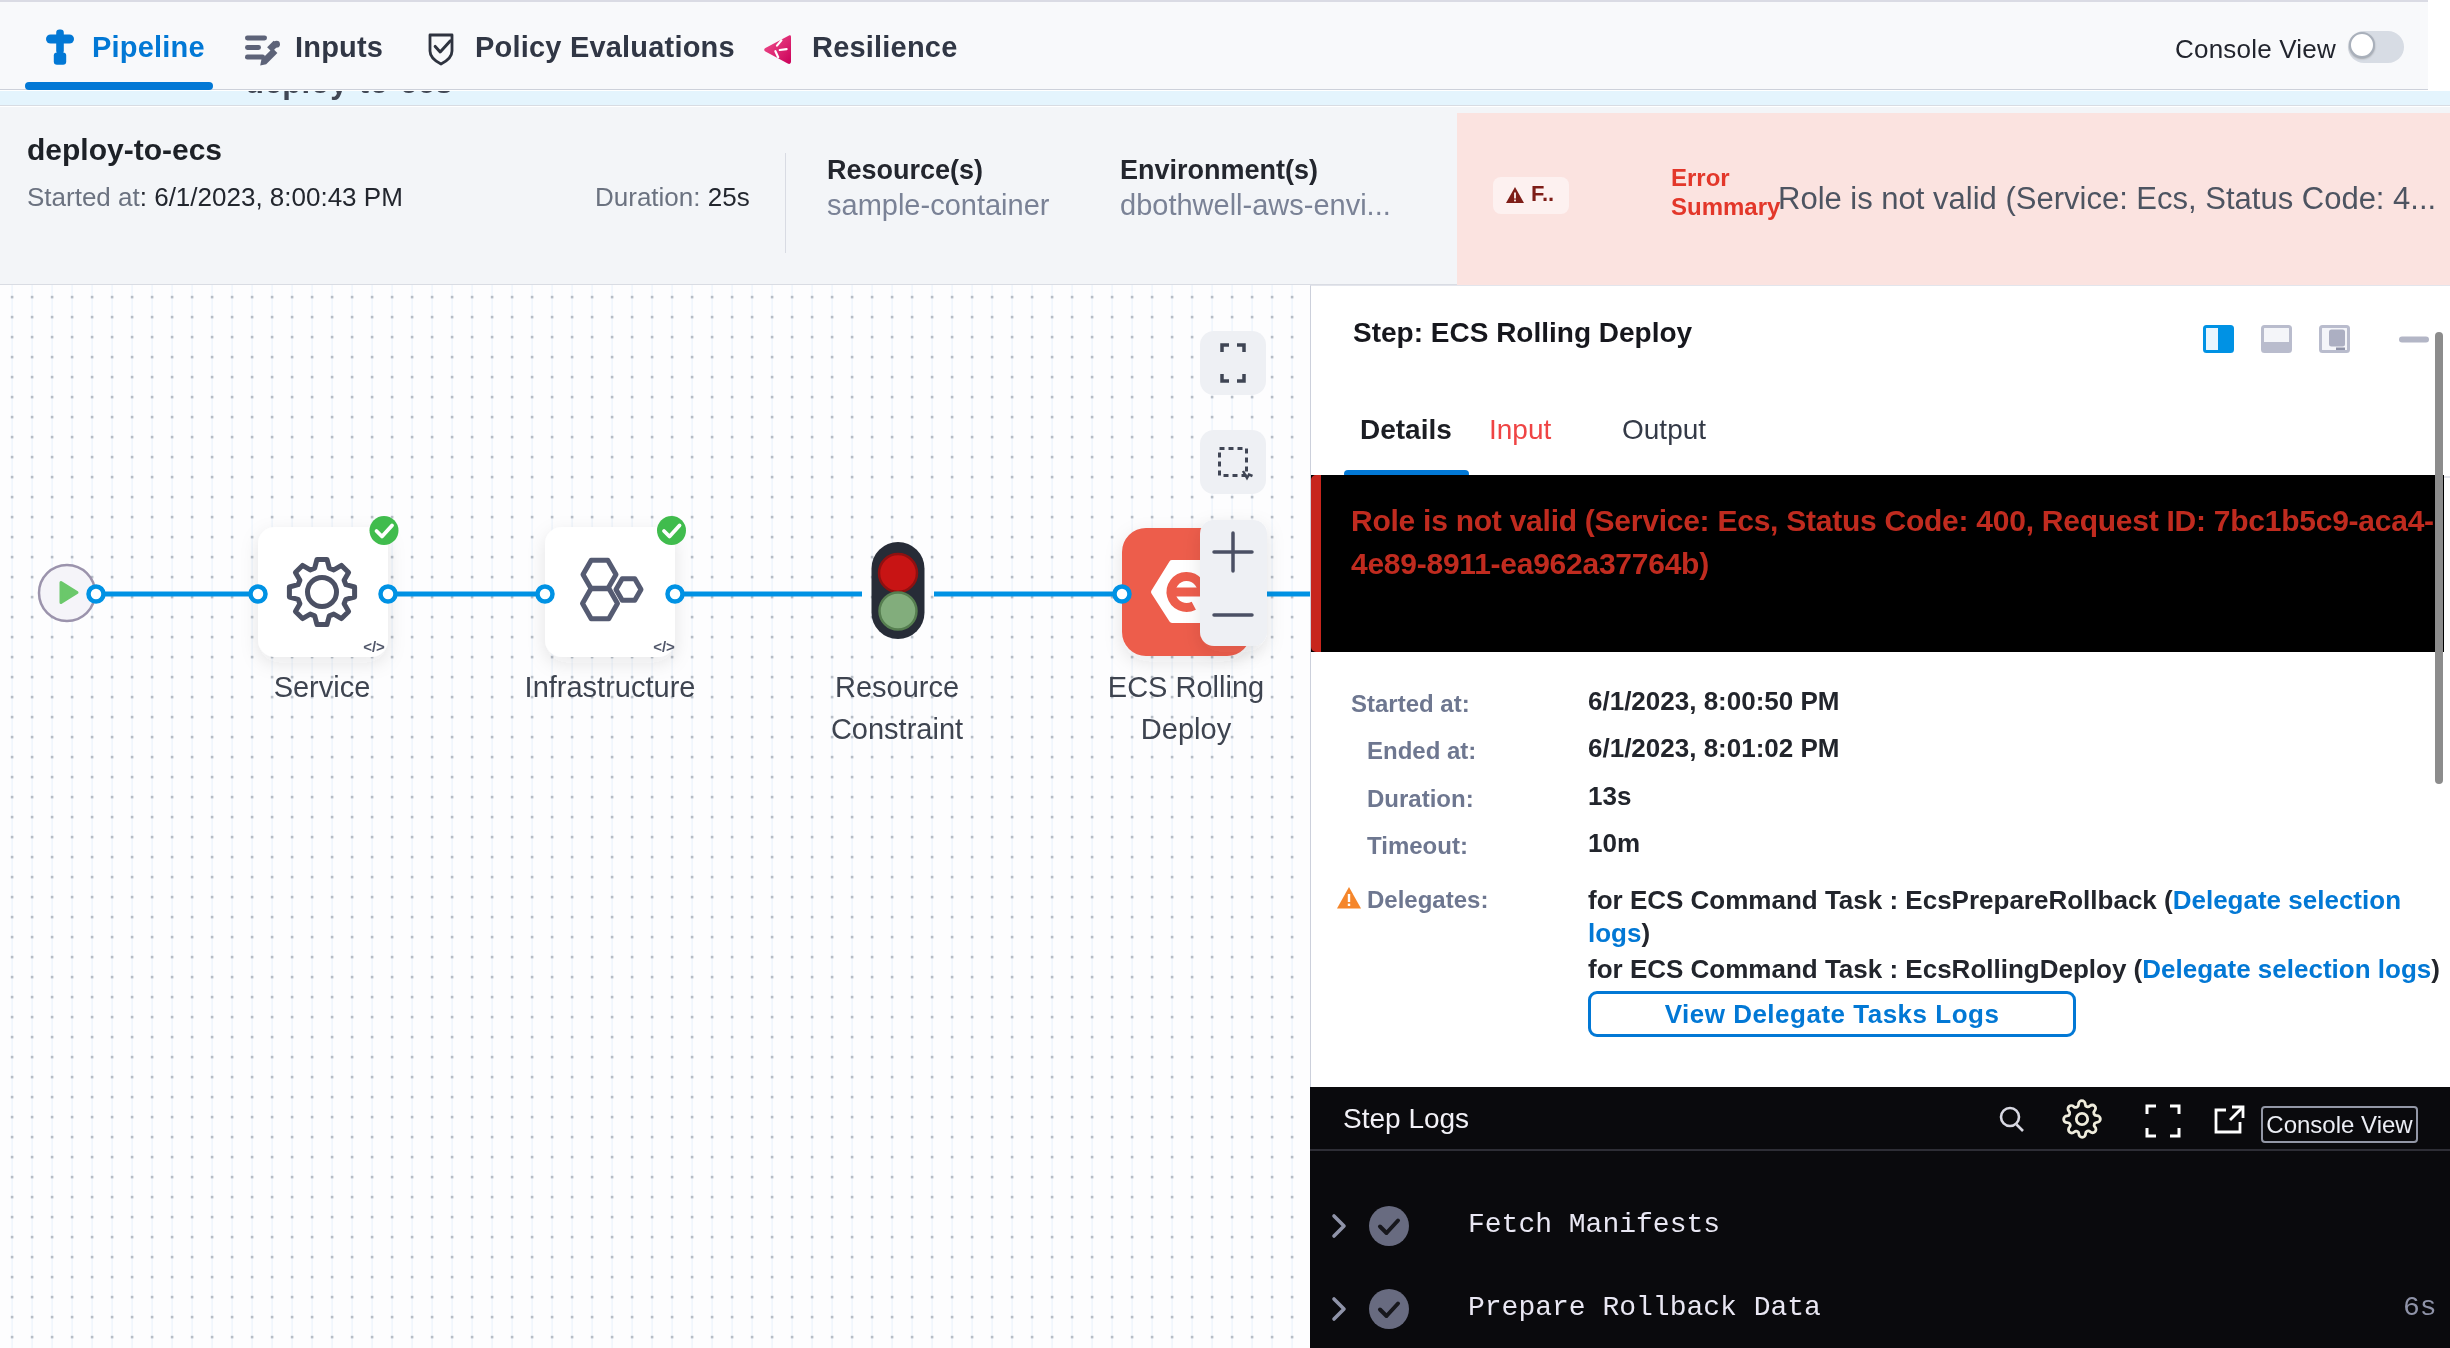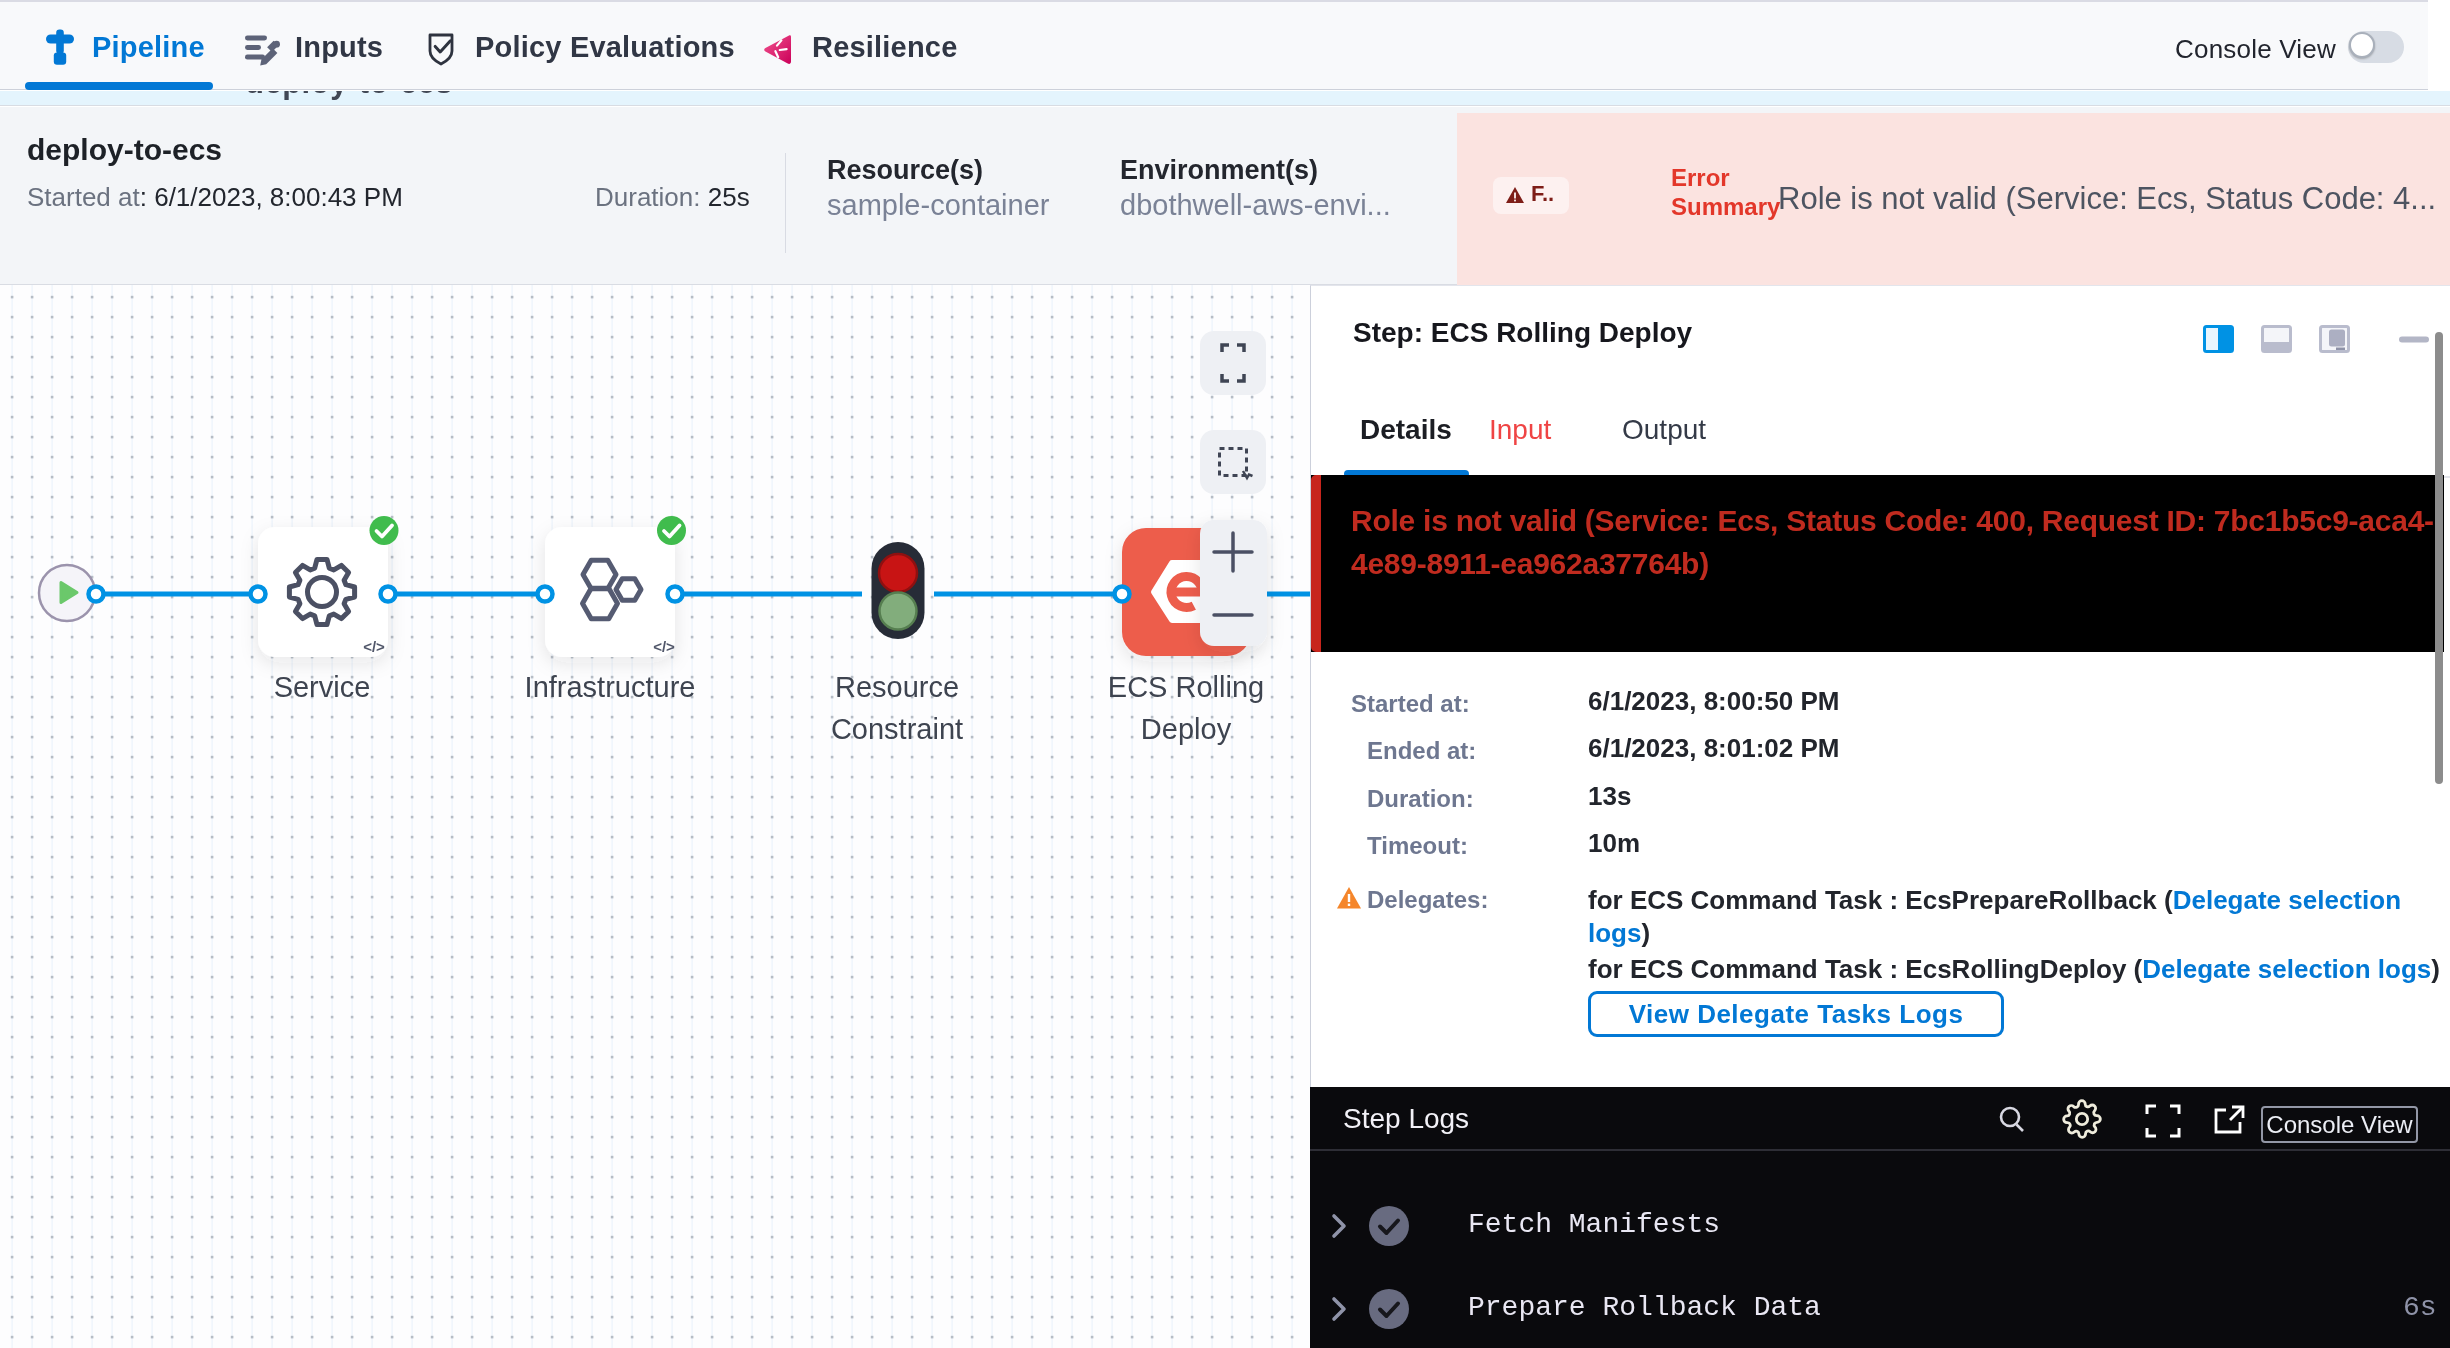--- a/index.html
+++ b/index.html
@@ -214,21 +214,21 @@
     <div class="abs dl" style="left:56px;top:546px;">Timeout:</div>
     <div class="abs dv" style="left:277px;top:542px;">10m</div>
     <svg class="abs" style="left:25px;top:600px" width="26" height="24" viewBox="0 0 26 24">
       <path d="M13 1 L25 22.5 H1 Z" fill="#f5862b"></path>
       <rect x="11.8" y="8" width="2.4" height="8" fill="#ffffff"></rect>
       <rect x="11.8" y="17.6" width="2.4" height="2.4" fill="#ffffff"></rect>
     </svg>
     <div class="abs dl" style="left:56px;top:600px;">Delegates:</div>
     <div class="abs dv" style="left:277px;top:598px;line-height:33px;">for ECS Command Task : EcsPrepareRollback (<span class="lnk">Delegate selection<br>logs</span>)</div>
     <div class="abs dv" style="left:277px;top:668px;">for ECS Command Task : EcsRollingDeploy (<span class="lnk">Delegate selection logs</span>)</div>
-    <div class="abs" style="left:277px;top:705px;width:416px;height:46px;border:3px solid #0278d5;border-radius:9px;text-align:center;line-height:41px;font-size:26px;font-weight:700;color:#0278d5;letter-spacing:0.5px;">View Delegate Tasks Logs</div>
+    <div class="abs" style="left:277px;top:705px;width:488px;height:46px;border:3px solid #0278d5;border-radius:9px;text-align:center;line-height:41px;font-size:26px;font-weight:700;color:#0278d5;letter-spacing:0.5px;">View Delegate Tasks Logs</div>
     <div class="abs" style="left:1124px;top:46px;width:8px;height:452px;background:#8c8c8c;border-radius:4px;"></div>
   </div>
   <div id="logs" class="abs">
     <div class="abs" style="left:0;top:0;width:1140px;height:64px;border-bottom:2px solid #2e2e36;">
       <div class="abs" style="left:33px;top:16px;font-size:28px;color:#f2f1f7;">Step Logs</div>
       <svg class="abs" style="left:685px;top:16px" width="34" height="34" viewBox="0 0 34 34" fill="none" stroke="#d8d8e2" stroke-width="2.6">
         <circle cx="15" cy="14" r="9"></circle>
         <line x1="21.5" y1="21.5" x2="28" y2="28"></line>
       </svg>
       <svg class="abs" style="left:752px;top:12px" width="40" height="40" viewBox="0 0 24 24" fill="none" stroke="#efecdc" stroke-width="1.7">

